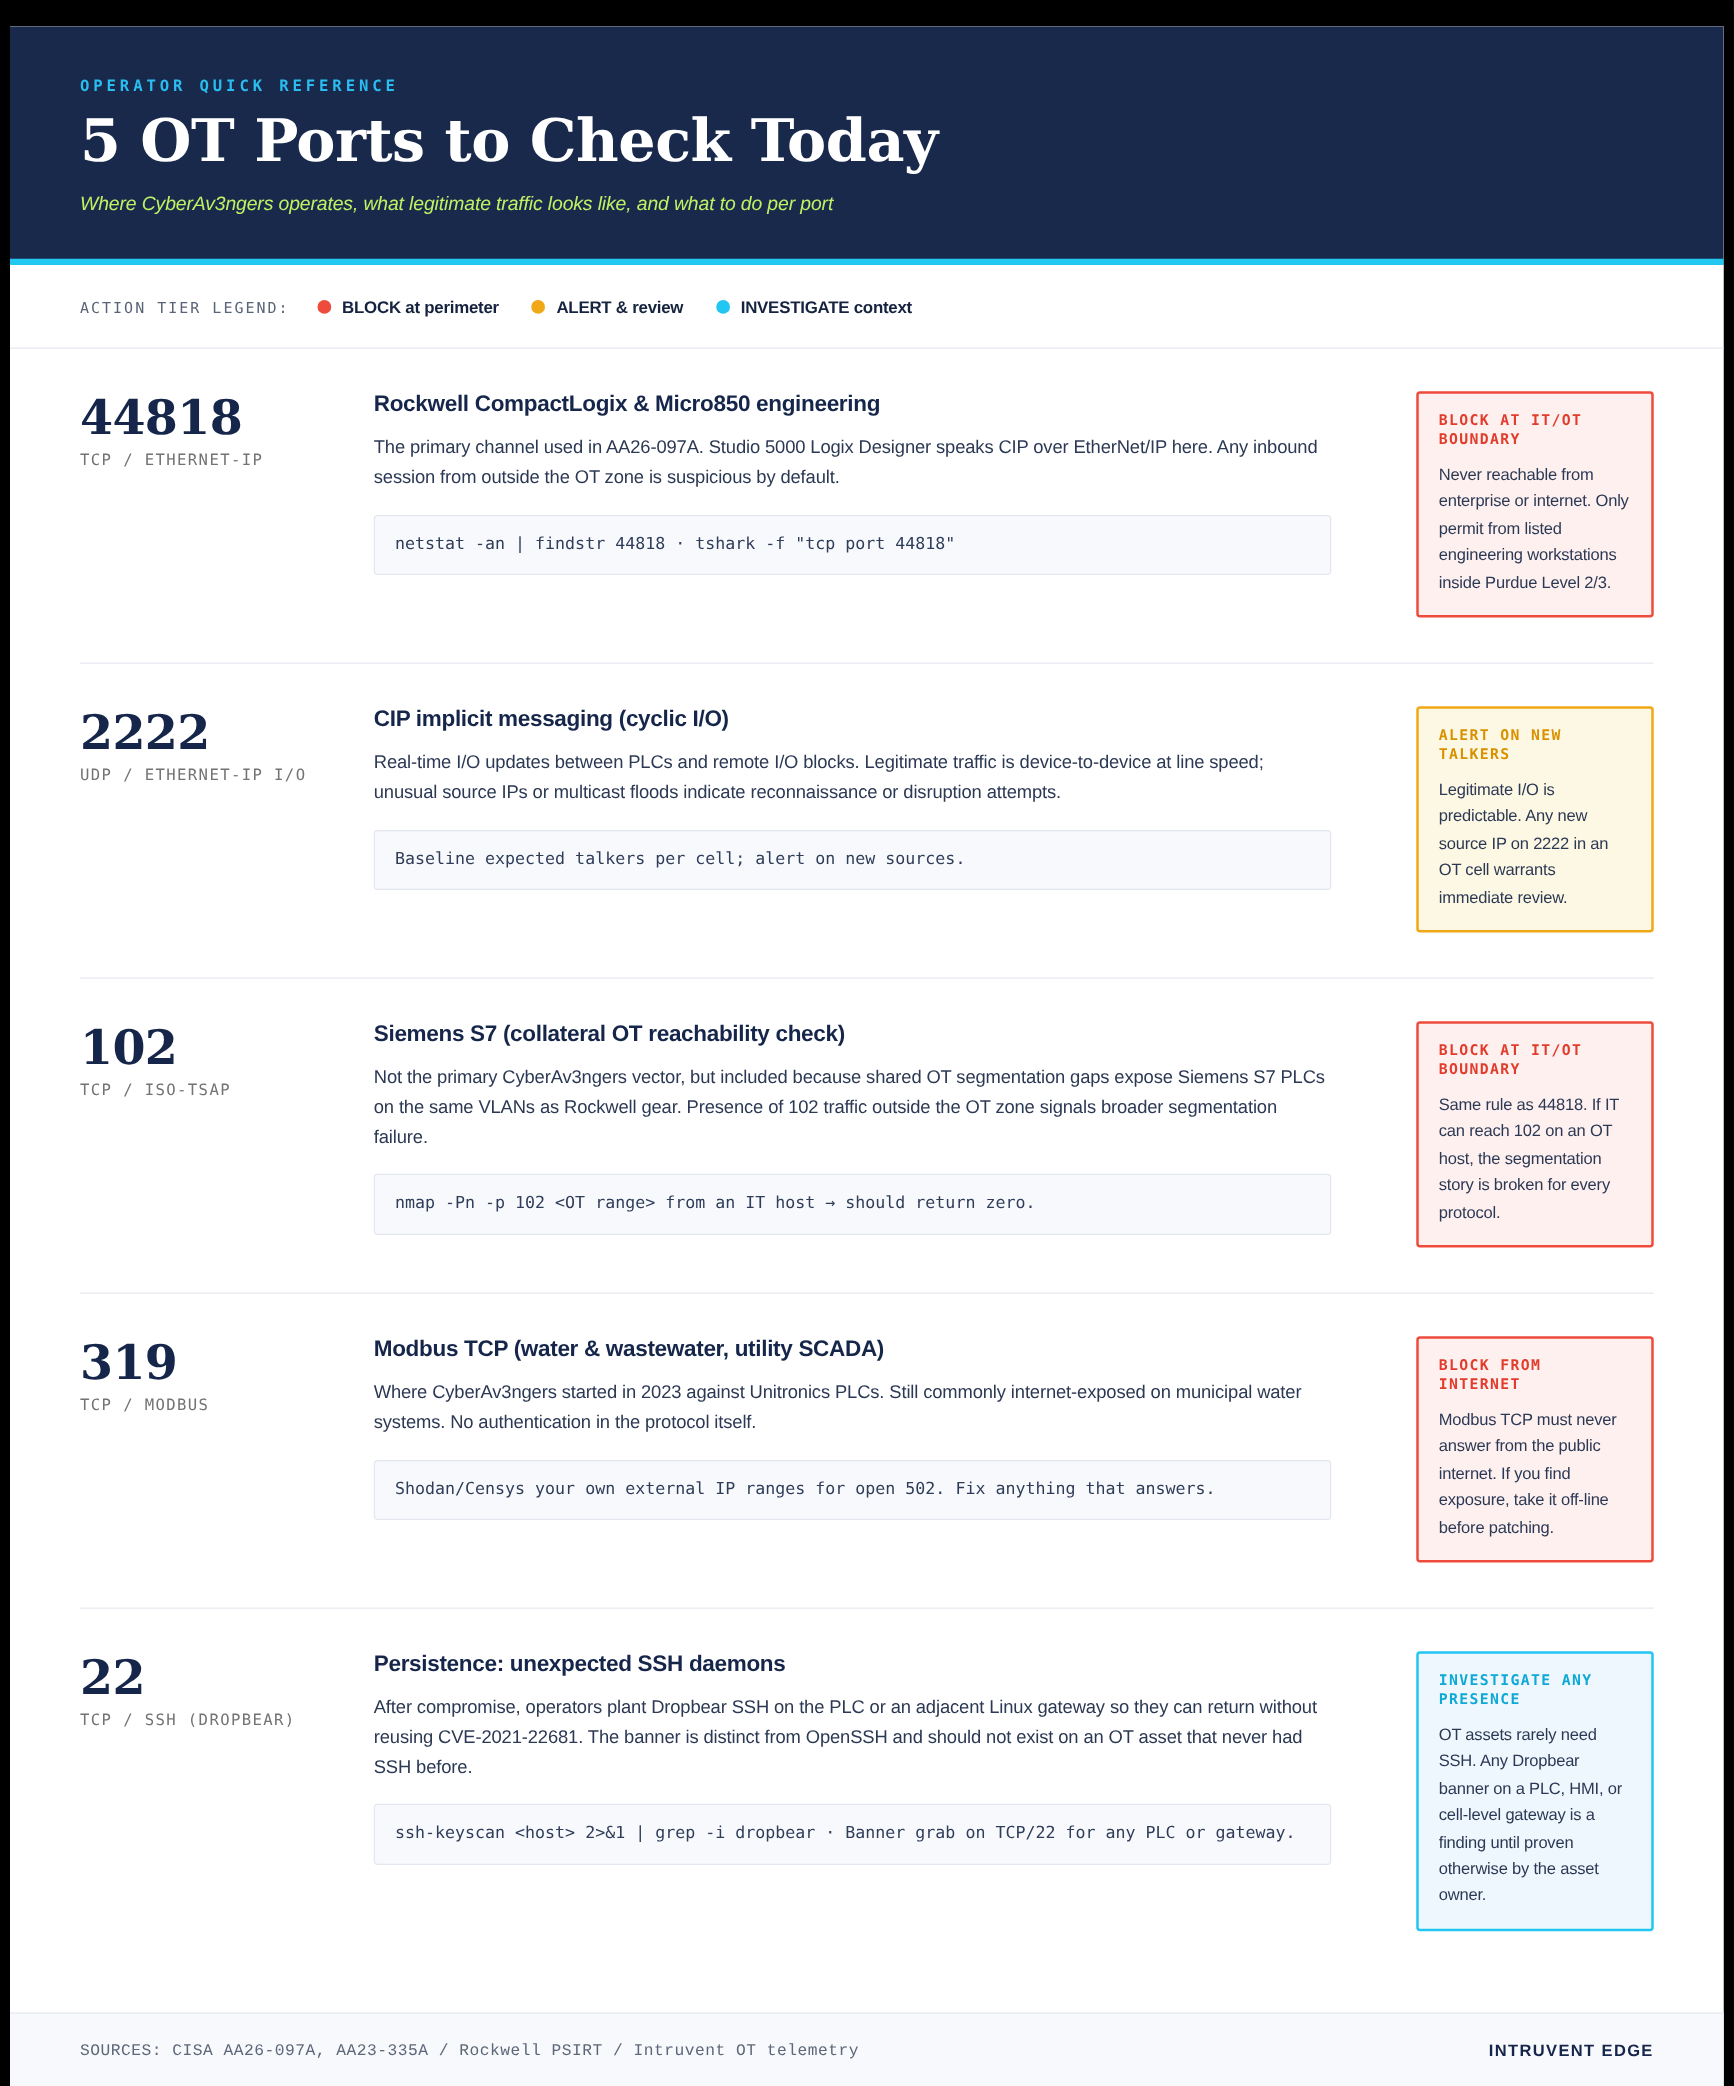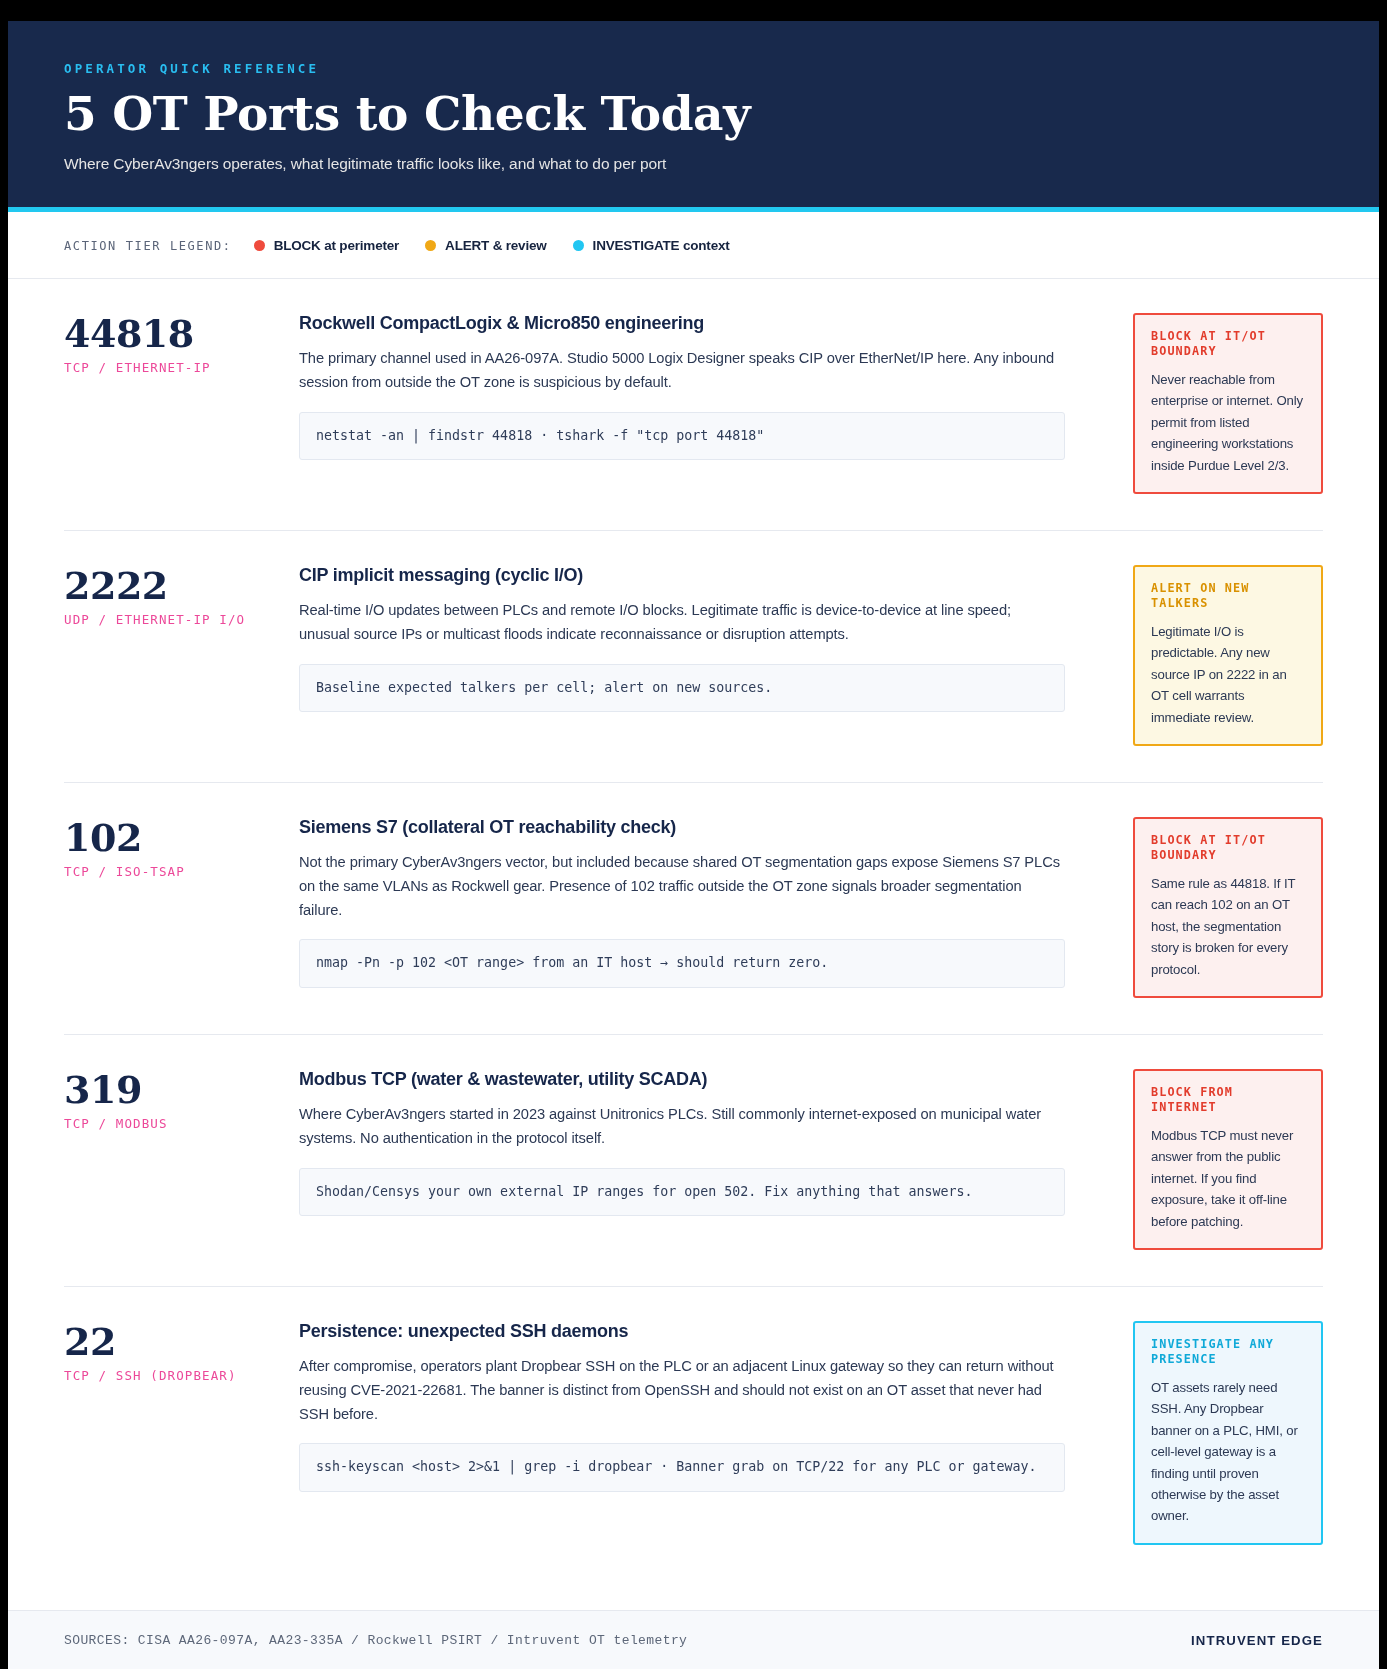--- a/index.html
+++ b/index.html
@@ -48,25 +48,26 @@
   .headline {
     font-family: "DejaVu Serif", "Liberation Serif", serif;
     color: #ffffff;
     font-size: 47px;
     font-weight: 700;
     letter-spacing: -0.4px;
     margin: 0 0 16px 0;
     line-height: 1.04;
   }
   .subhead {
-    color: #e5e5e5;
+    color: #bef264;
     font-size: 15.5px;
     font-weight: 400;
     margin: 0;
     letter-spacing: -0.1px;
+    font-style: italic;
   }
 
   
   .legend-bar {
     padding: 26px 56px 25px 56px;
     border-bottom: 1px solid #e6e9ef;
     display: flex;
     align-items: flex-end;
     gap: 0;
     box-sizing: border-box;
@@ -124,21 +125,21 @@
     font-weight: 700;
     color: #16264a;
     line-height: 1;
     letter-spacing: -0.5px;
     margin-bottom: 7px;
   }
   .port-proto {
     font-family: "DejaVu Sans Mono", "Liberation Mono", monospace;
     font-size: 12.5px;
     letter-spacing: 1.1px;
-    color: #ec4899;
+    color: #737373;
     line-height: 1.35;
     white-space: pre-line;
   }
 
   .port-body {
     flex: 1 1 auto;
     padding-right: 28px;
     min-width: 0;
   }
   .port-title {

